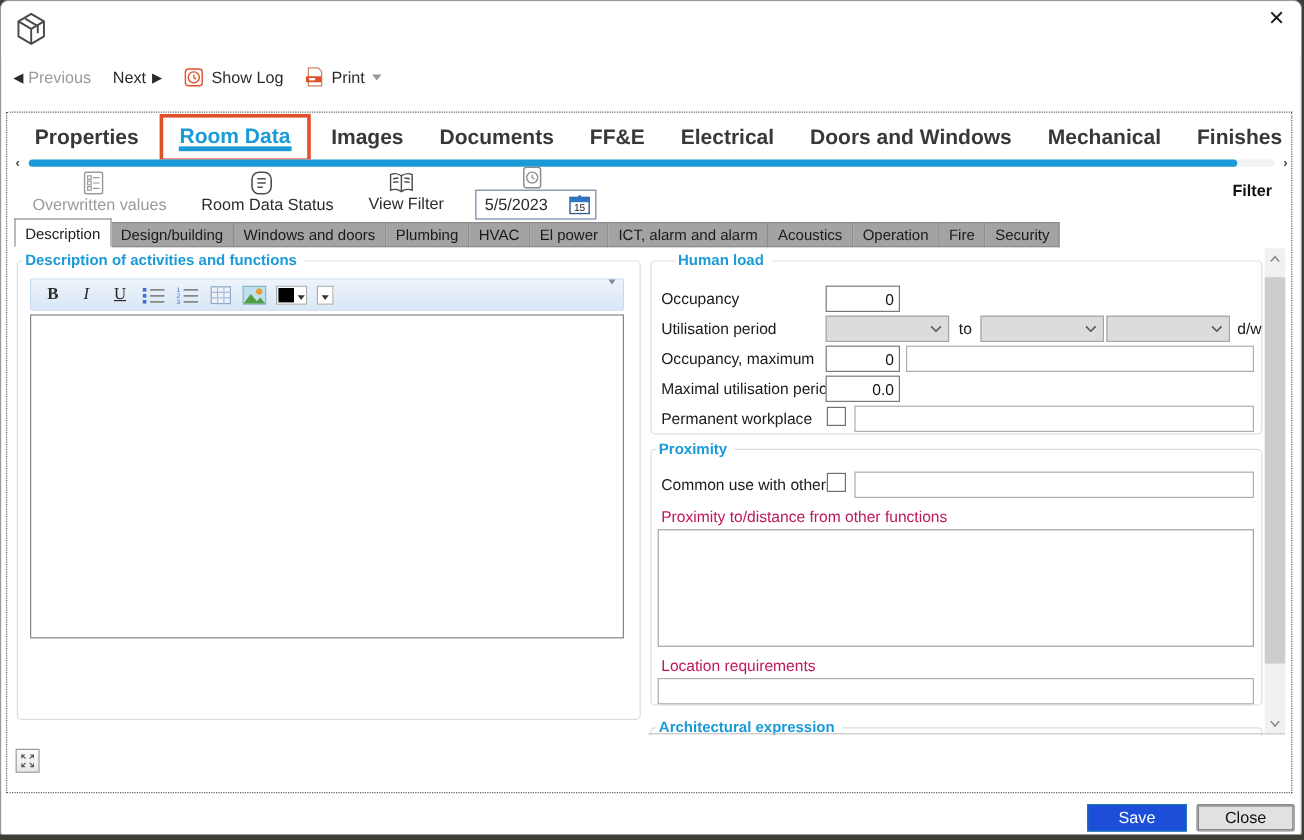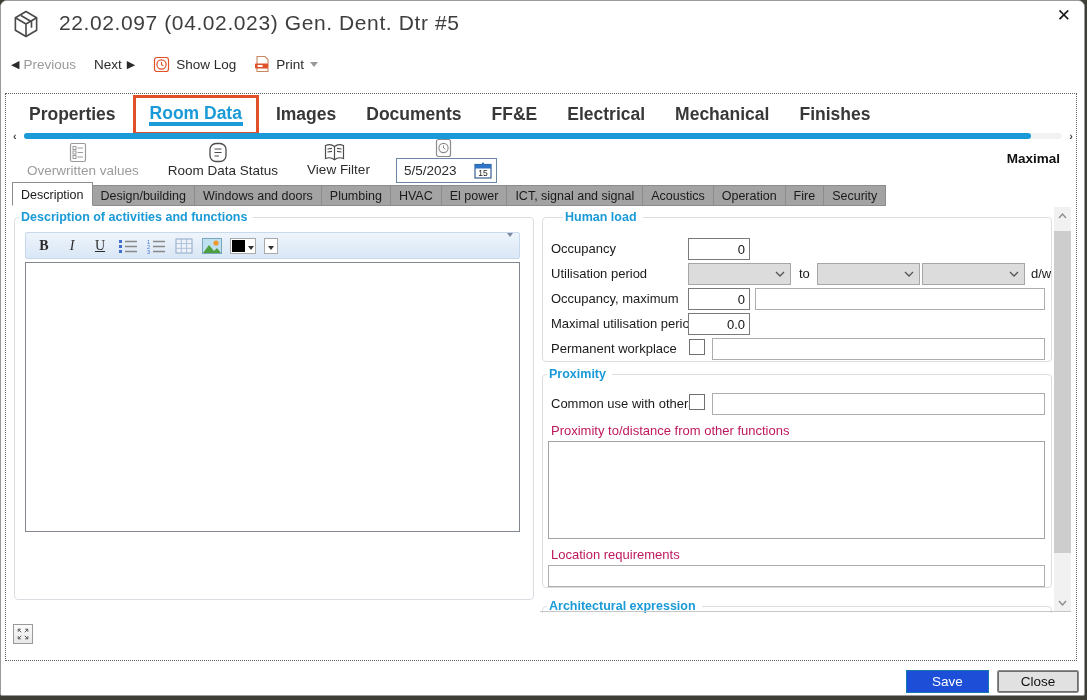--- a/index.html
+++ b/index.html
@@ -131,21 +131,20 @@
   <div class="window">
 
     <div class="titlebar">
       <span class="logo">
         <svg width="30" height="30" viewBox="0 0 24 24" fill="none" stroke="#4a4a4a" stroke-width="1.3" stroke-linejoin="round">
           <path d="M12 2l8.5 5v10L12 22l-8.5-5V7z"></path>
           <path d="M3.5 7L12 12l8.5-5M12 12v10"></path>
           <path d="M8 5.2l8.4 5V15"></path>
         </svg>
       </span>
-      <span class="title">22.02.097 (04.02.023) Gen. Dent. Dtr #5</span>
       <span class="close-x">✕</span>
     </div>
 
     <div class="navrow">
       <span class="tri">◀</span>
       <span class="nav-prev-label">Previous</span>
       <span class="nav-next-label">Next</span>
       <span class="tri">▶</span>
 
       <span class="navgroup">
@@ -199,20 +198,24 @@
           <div class="main-tab">
             <span class="mt-label">FF&amp;E</span>
             <span class="mt-underline"></span>
           </div>
 
           <div class="main-tab">
             <span class="mt-label">Electrical</span>
             <span class="mt-underline"></span>
           </div>
 
+          <div class="main-tab">
+            <span class="mt-label">Doors and Windows</span>
+            <span class="mt-underline"></span>
+          </div>
 
           <div class="main-tab">
             <span class="mt-label">Mechanical</span>
             <span class="mt-underline"></span>
           </div>
 
           <div class="main-tab">
             <span class="mt-label">Finishes</span>
             <span class="mt-underline"></span>
           </div>
@@ -282,21 +285,21 @@
               <svg width="18" height="17" viewBox="0 0 18 17">
                 <rect x="1" y="2.5" width="16" height="13.5" fill="#fff" stroke="#35608f" stroke-width="1.2"></rect>
                 <rect x="1" y="2.5" width="16" height="4" fill="#2e75c8"></rect>
                 <circle cx="9" cy="1.6" r="1.1" fill="#2e75c8"></circle>
                 <text x="9" y="13.6" font-size="8.5" font-family="Liberation Sans, sans-serif" fill="#222" text-anchor="middle">15</text>
               </svg>
             </span>
           </span>
         </span>
       </div>
-      <span class="unique">Maximal</span>
+      <span class="unique">Filter</span>
 
       <div class="subtabs">
 
           <div class="subtab active">
             <span>Description</span>
           </div>
 
           <div class="subtab">
             <span>Design/building</span>
           </div>
@@ -311,21 +314,21 @@
 
           <div class="subtab">
             <span>HVAC</span>
           </div>
 
           <div class="subtab">
             <span>El power</span>
           </div>
 
           <div class="subtab">
-            <span>ICT, signal and signal</span>
+            <span>ICT, alarm and alarm</span>
           </div>
 
           <div class="subtab">
             <span>Acoustics</span>
           </div>
 
           <div class="subtab">
             <span>Operation</span>
           </div>
 

